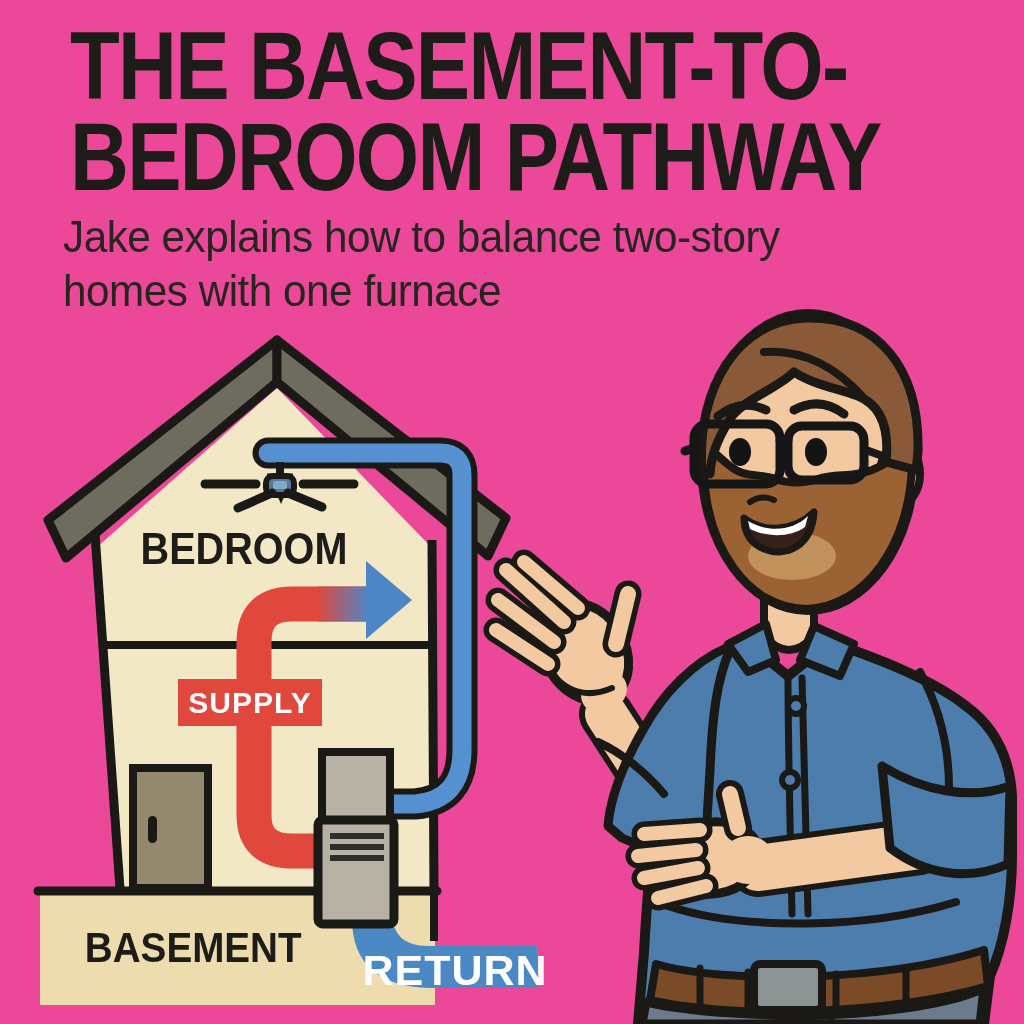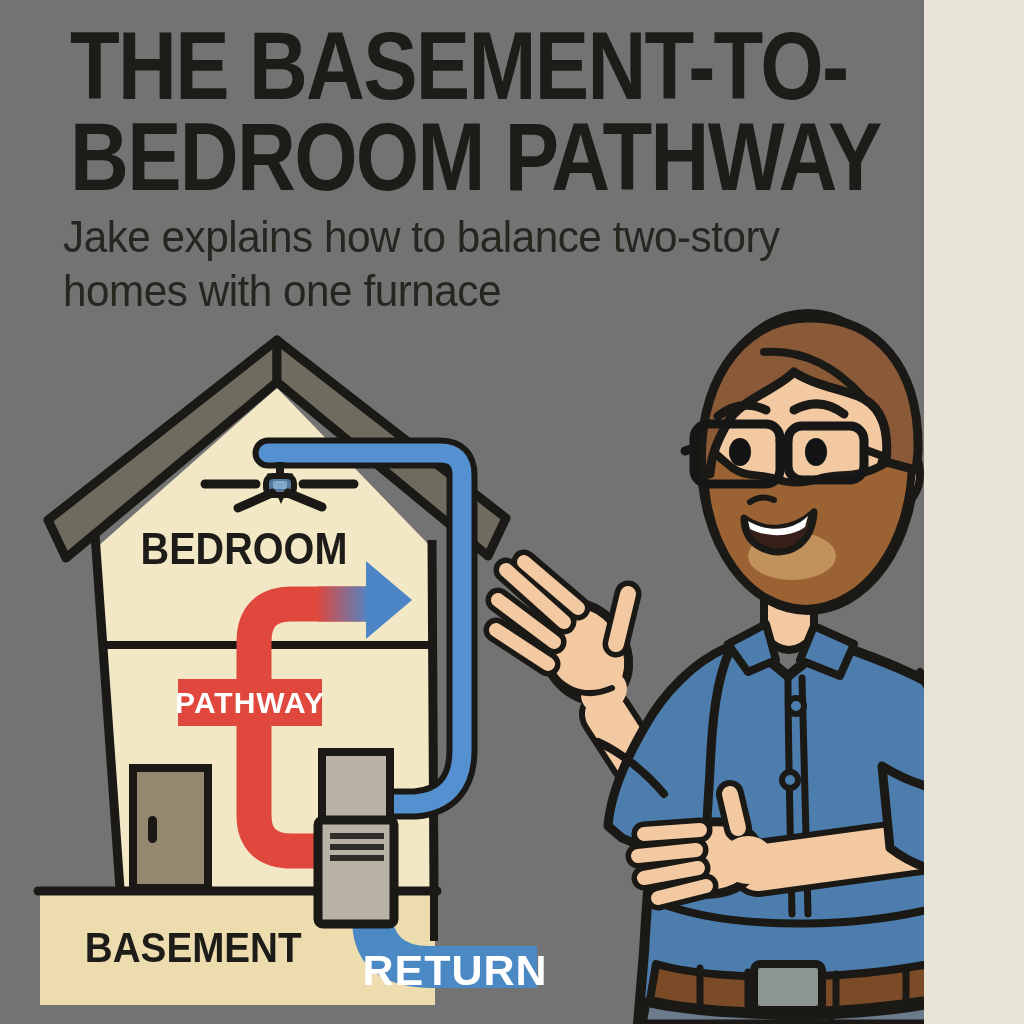--- a/index.html
+++ b/index.html
@@ -1,18 +1,18 @@
 <!DOCTYPE html>
 <html><head>
 <meta charset="utf-8">
 <style>
   html,body{margin:0;padding:0;background:#e8e4d8;}
   .stage{
-    position:relative;width:924px;height:1024px;overflow:hidden;
-    background:#737373;font-family:"Liberation Sans",sans-serif;
+    position:relative;width:1024px;height:1024px;overflow:hidden;
+    background:#ec4899;font-family:"Liberation Sans",sans-serif;
   }
   .stage *{box-sizing:border-box;}
   svg{position:absolute;left:0;top:0;}
   .overlay{position:absolute;}
   .title{
     left:70px;top:20px;color:#1D1C18;font-weight:700;
     font-size:97px;line-height:91px;letter-spacing:-2px;
     transform:scaleX(.84);transform-origin:left top;white-space:nowrap;
   }
   .subtitle{
@@ -226,18 +226,18 @@
     <div>BEDROOM PATHWAY</div>
   </div>
 
   <div class="overlay subtitle">
     <div>Jake explains how to balance two-story</div>
     <div>homes with one furnace</div>
   </div>
 
   <div class="overlay room-label bedroom">BEDROOM</div>
 
-  <div class="overlay badge supply">PATHWAY</div>
+  <div class="overlay badge supply">SUPPLY</div>
 
   <div class="overlay room-label basement">BASEMENT</div>
 
   <div class="overlay badge return">RETURN</div>
 </div>
 
 </body></html>

